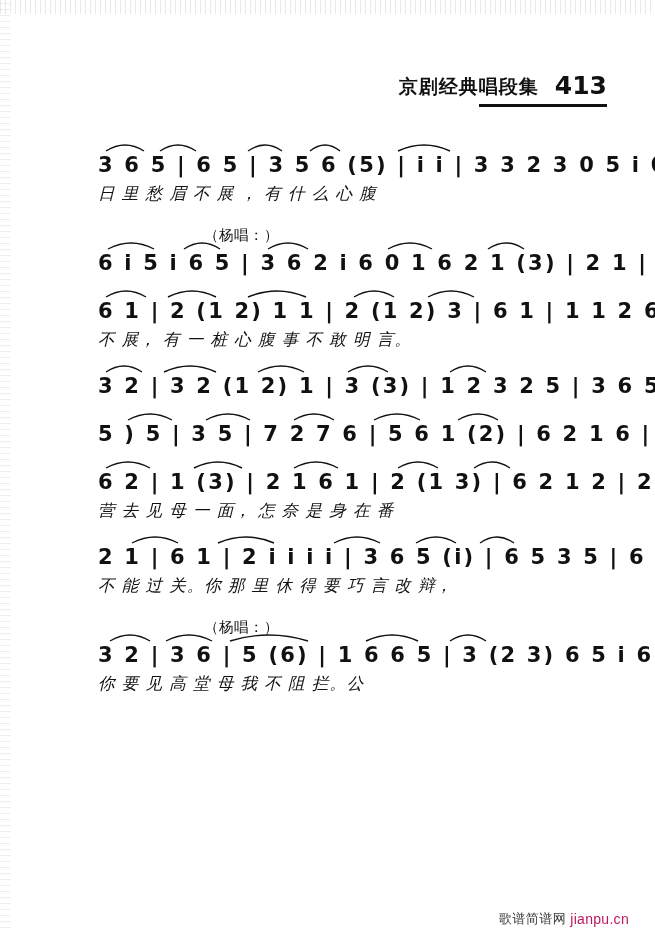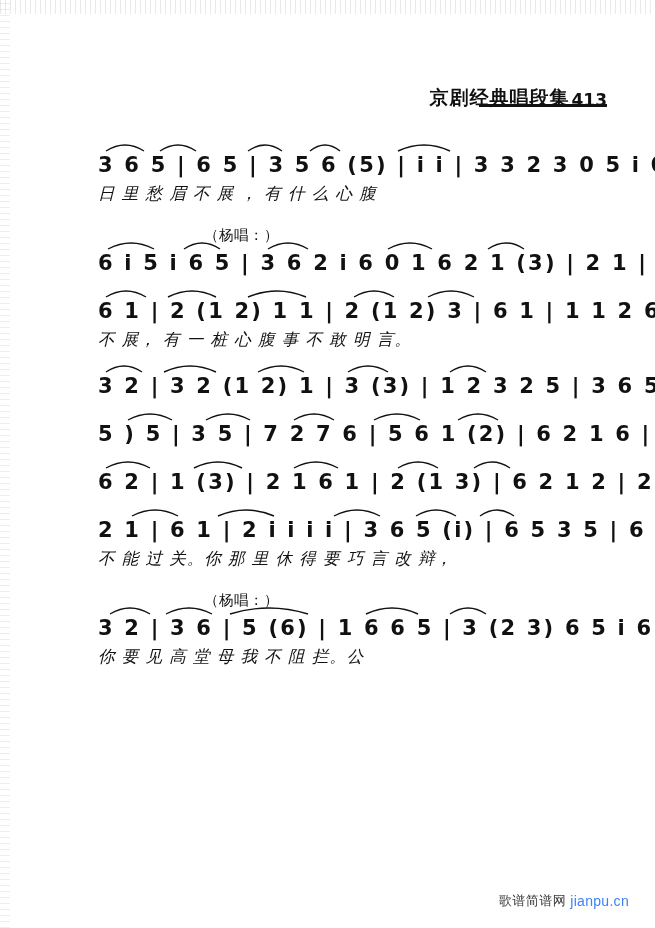--- a/index.html
+++ b/index.html
@@ -34,42 +34,42 @@
     background:
       repeating-linear-gradient(0deg,
         rgba(60,60,60,0.18) 0px, rgba(60,60,60,0.18) 1px,
         rgba(255,255,255,0) 1px, rgba(255,255,255,0) 6px);
     opacity: .5;
   }
 
   
   .header {
     position: absolute;
-    top: 80px;
+    top: 69px;
     right: 48px;
     display: flex;
     align-items: flex-end;
     height: 30px;
   }
   .header-title {
     font-family: "DejaVu Sans", sans-serif;
     font-weight: bold;
     font-size: 19px;
     letter-spacing: 1px;
     color: #111;
     line-height: 1;
     padding-bottom: 3px;
   }
   .page-number {
     font-family: "DejaVu Sans", sans-serif;
     font-weight: bold;
-    font-size: 17px;
+    font-size: 25px;
     color: #111;
     line-height: 1;
-    margin-left: 2px;
+    margin-left: 16px;
     padding-bottom: 1px;
   }
   .header-rule {
     position: absolute;
     right: 48px;
     top: 104px;
     width: 128px;
     height: 3px;
     background: #111;
   }
@@ -124,36 +124,36 @@
     white-space: nowrap;
     letter-spacing: 1px;
     margin-top: 1px;
     font-style: italic;
   }
 
   
   .footer {
     position: absolute;
     right: 26px;
-    bottom: 18px;
+    bottom: 0;
     display: flex;
     align-items: center;
     gap: 4px;
     text-align: right;
   }
   .footer-cn {
     font-family: "DejaVu Sans", sans-serif;
     font-size: 13px;
     color: #3a3a3a;
     letter-spacing: 0.5px;
   }
   .footer-url {
     font-family: "Liberation Sans", sans-serif;
     font-size: 14px;
-    color: #3b82f6;
+    color: #be185d;
     letter-spacing: 0.3px;
   }
 </style>
 </head>
 <body>
 
 <div class="scan-edge-top"></div>
 <div class="scan-edge-left"></div>
 
 <div class="header">
@@ -212,20 +212,21 @@
         </svg><span>5 ) 5 | 3 5 | 7 2 7 6 | 5 6 1 (2) | 6 2 1 6 | 3 (2 3) | 1</span></div>
     </div>
     <div class="system">
       <div class="notes"><svg class="slurs" width="520" height="14" viewBox="0 0 520 14">
           <path d="M 8 12 Q 30 0 52 12" fill="none" stroke="#111" stroke-width="1.4"></path>
           <path d="M 96 12 Q 120 0 144 12" fill="none" stroke="#111" stroke-width="1.4"></path>
           <path d="M 196 12 Q 218 0 240 12" fill="none" stroke="#111" stroke-width="1.4"></path>
           <path d="M 300 12 Q 320 0 340 12" fill="none" stroke="#111" stroke-width="1.4"></path>
           <path d="M 376 12 Q 394 0 412 12" fill="none" stroke="#111" stroke-width="1.4"></path>
         </svg><span>6 2 | 1 (3) | 2 1 6 1 | 2 (1 3) | 6 2 1 2 | 2 1 2 3 |</span></div>
+      <div class="lyrics">营 去   见 母 一  面，  怎 奈 是 身 在 番</div>
     </div>
     <div class="system">
       <div class="notes"><svg class="slurs" width="520" height="14" viewBox="0 0 520 14">
           <path d="M 34 12 Q 57 0 80 12" fill="none" stroke="#111" stroke-width="1.4"></path>
           <path d="M 120 12 Q 148 0 176 12" fill="none" stroke="#111" stroke-width="1.4"></path>
           <path d="M 236 12 Q 259 0 282 12" fill="none" stroke="#111" stroke-width="1.4"></path>
           <path d="M 318 12 Q 338 0 358 12" fill="none" stroke="#111" stroke-width="1.4"></path>
           <path d="M 382 12 Q 399 0 416 12" fill="none" stroke="#111" stroke-width="1.4"></path>
         </svg><span>2 1 | 6  1 | 2 i i i i | 3 6 5 (i) | 6 5 3 5 | 6 (5) |</span></div>
       <div class="lyrics">不 能 过 关。你 那 里 休 得 要   巧 言 改  辩，</div>

